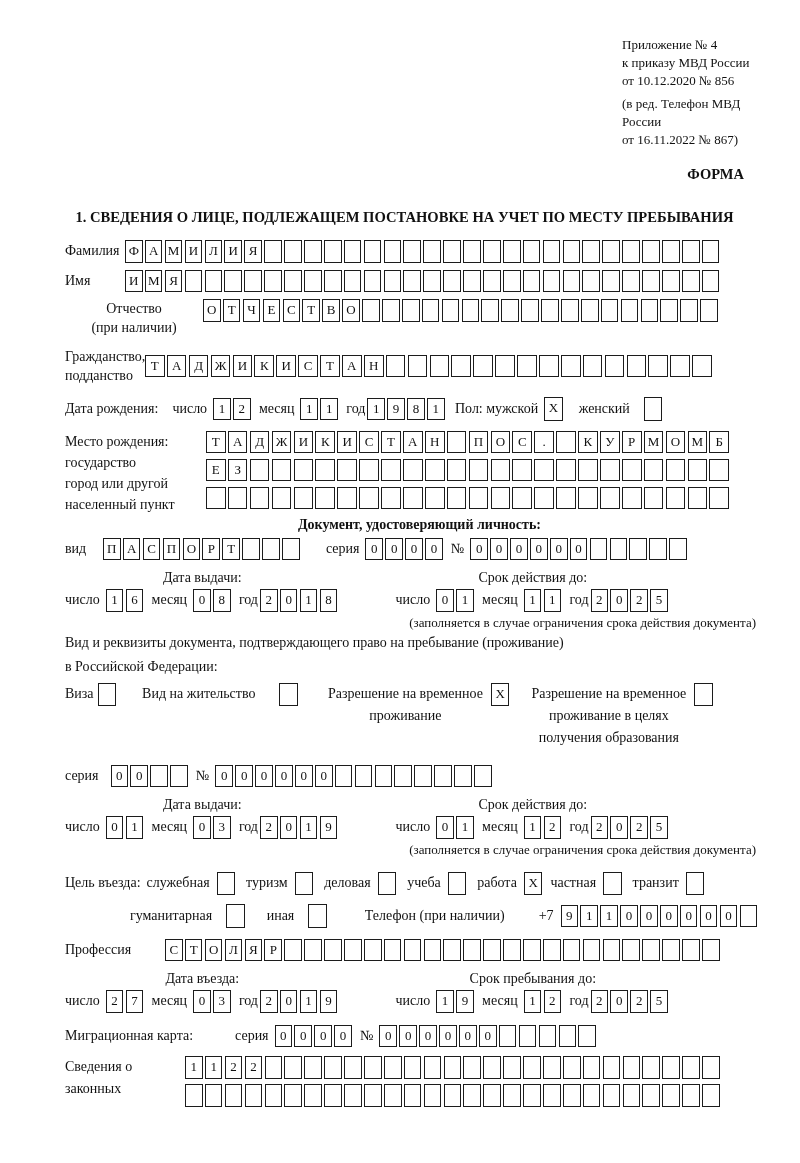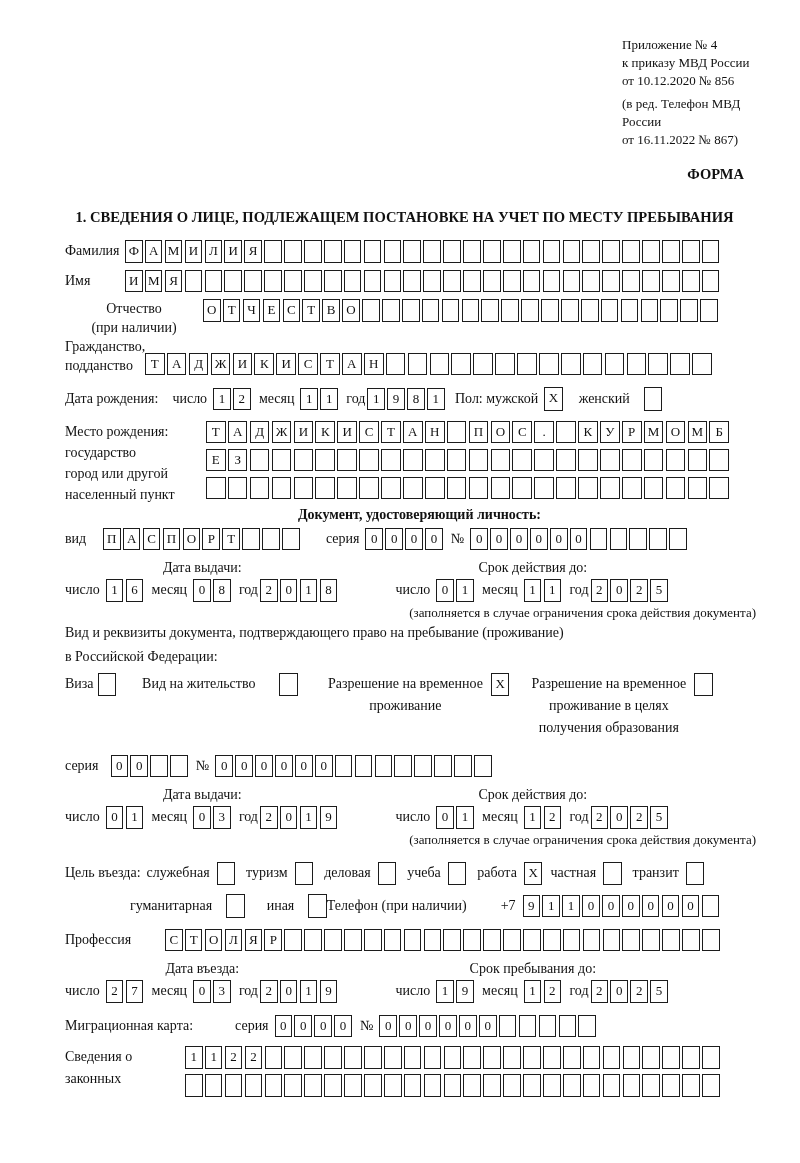--- a/index.html
+++ b/index.html
@@ -192,21 +192,21 @@
         <span class="cell"></span>
         <span class="cell"></span>
         <span class="cell"></span>
         <span class="cell"></span>
         <span class="cell"></span>
         <span class="cell"></span>
         <span class="cell"></span>
       </span>
   </div>
 
-  <div class="row" style="align-items:flex-end;margin-top:0;">
+  <div class="row" style="align-items:center;margin-top:10px;">
     <span class="lab w80 lab2">
       <div>Гражданство,</div>
       <div>подданство</div>
     </span>
     <span class="boxes wide">
         <span class="cell">Т</span>
         <span class="cell">А</span>
         <span class="cell">Д</span>
         <span class="cell">Ж</span>
         <span class="cell">И</span>
@@ -601,21 +601,21 @@
 
   <div class="purpose2">
     <span>гуманитарная</span>
     <span class="boxes cb" style="margin-left:14px;">
         <span class="cell"></span>
       </span>
     <span style="margin-left:22px;">иная</span>
     <span class="boxes cb" style="margin-left:14px;">
         <span class="cell"></span>
       </span>
-    <span style="">Телефон (при наличии)</span>
+    <span style="margin-left:38px;">Телефон (при наличии)</span>
     <span style="margin-left:34px;margin-right:7px;">+7</span>
     <span class="boxes">
         <span class="cell">9</span>
         <span class="cell">1</span>
         <span class="cell">1</span>
         <span class="cell">0</span>
         <span class="cell">0</span>
         <span class="cell">0</span>
         <span class="cell">0</span>
         <span class="cell">0</span>

